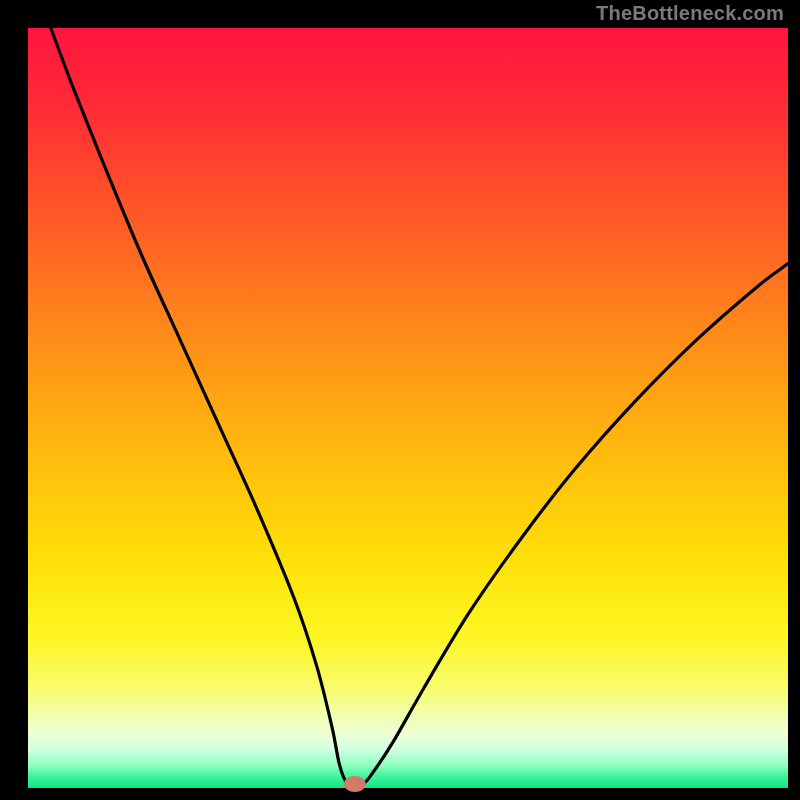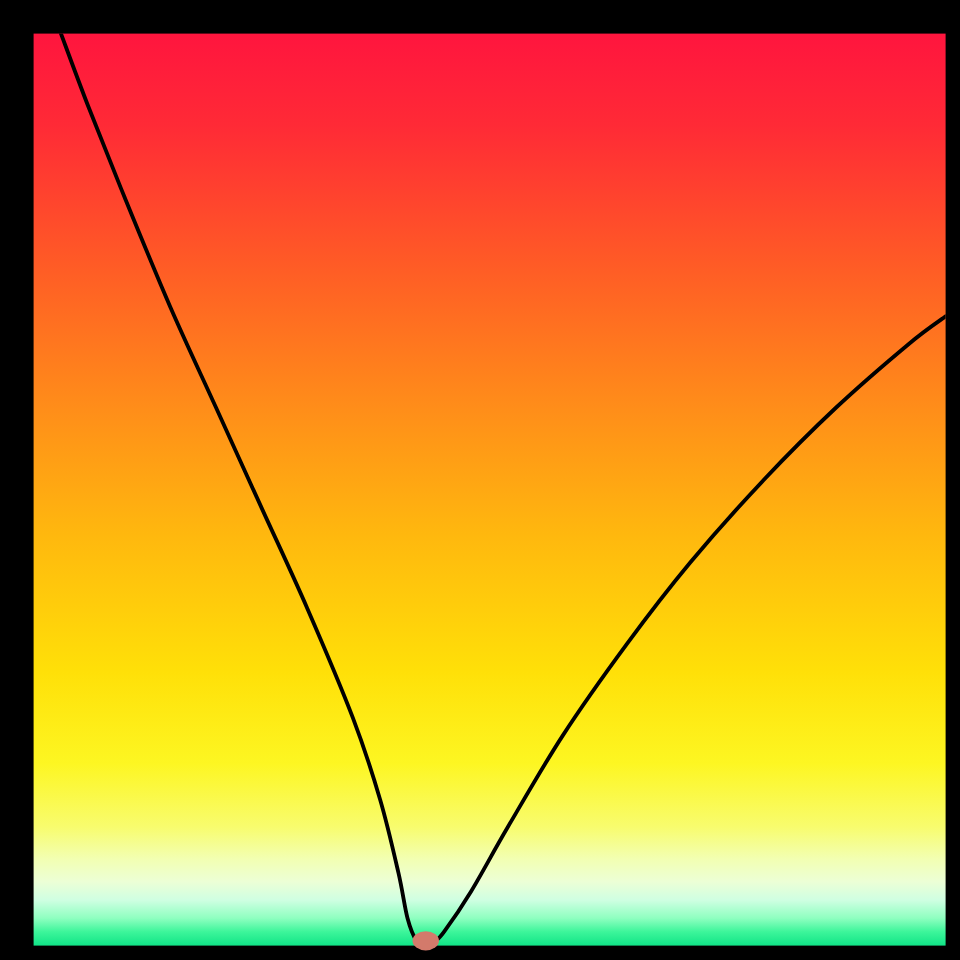--- a/index.html
+++ b/index.html
@@ -33,20 +33,21 @@
     top: 0;
     width: 800px;
     height: 800px;
     display: block;
   }
 </style>
 </head>
 <body>
 
 <div class="frame">
+  <div class="watermark">TheBottleneck.com</div>
 
   <svg class="plot" viewBox="0 0 800 800">
     <defs>
       <linearGradient id="bgGrad" x1="0" y1="0" x2="0" y2="1">
           <stop offset="0.00%" stop-color="#ff153e"></stop>
           <stop offset="10.00%" stop-color="#ff2a36"></stop>
           <stop offset="25.00%" stop-color="#ff5a26"></stop>
           <stop offset="40.00%" stop-color="#ff8a1a"></stop>
           <stop offset="55.00%" stop-color="#ffb80e"></stop>
           <stop offset="70.00%" stop-color="#ffe008"></stop>

